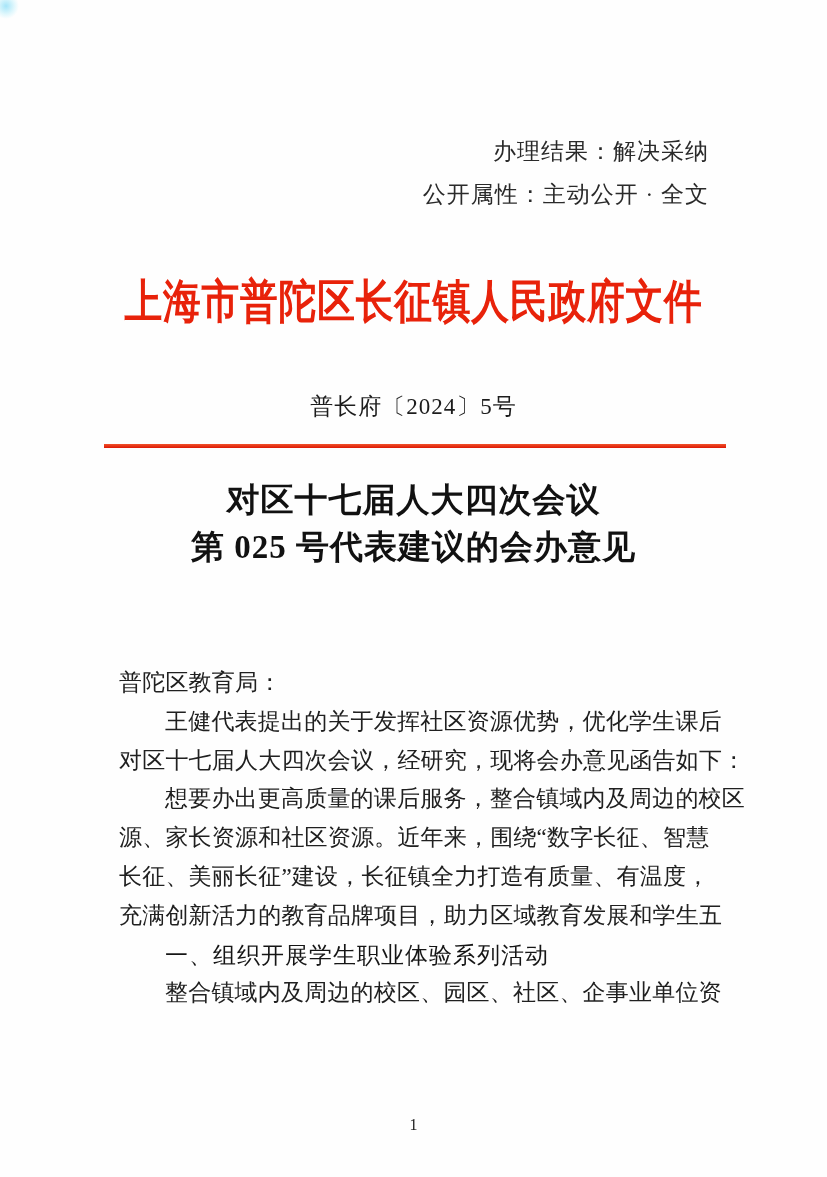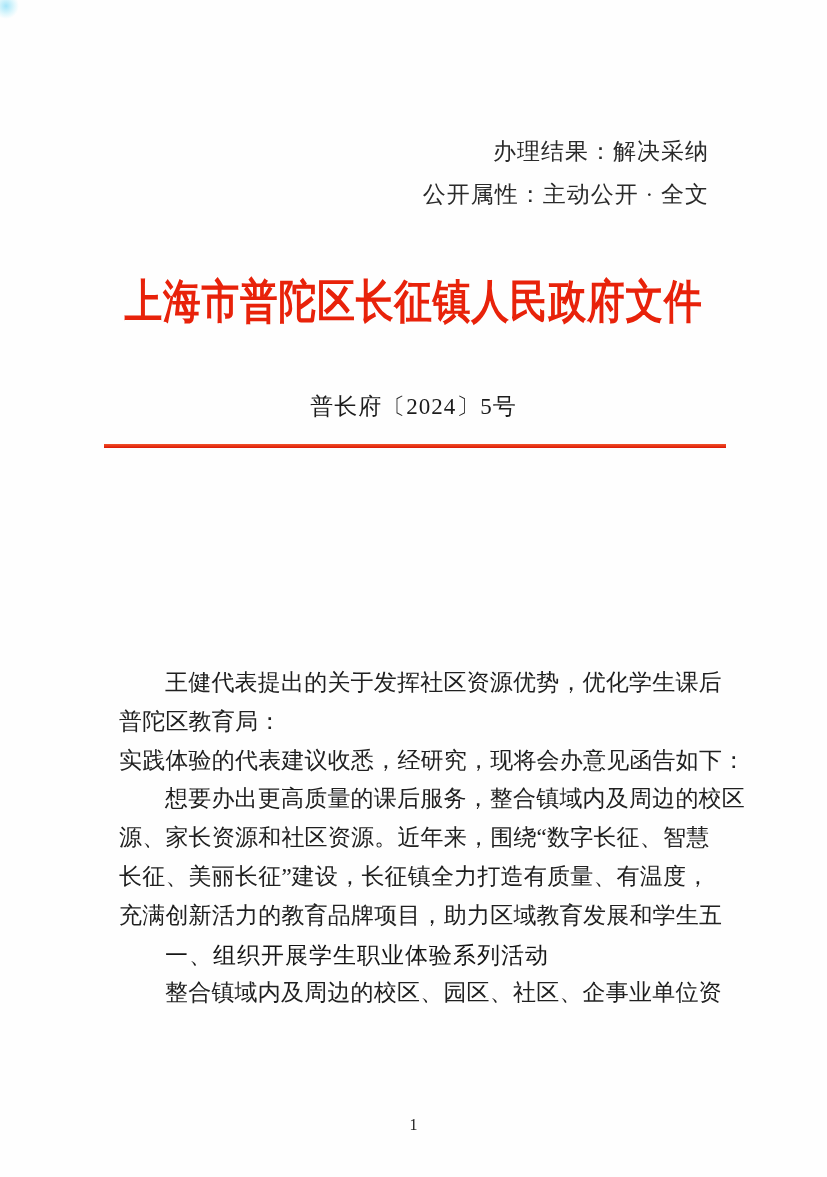--- a/index.html
+++ b/index.html
@@ -115,25 +115,29 @@
     <div class="line">办理结果：解决采纳</div>
     <div class="line">公开属性：主动公开 · 全文</div>
   </div>
 
   <div class="masthead">上海市普陀区长征镇人民政府文件</div>
 
   <div class="doc-number">普长府〔2024〕5号</div>
 
   <div class="red-rule"></div>
 
+  <div class="doc-title">
+    <div>对区十七届人大四次会议</div>
+    <div>第 025 号代表建议的会办意见</div>
+  </div>
 
   <div class="body-text">
+    <div class="line">普陀区教育局：</div>
     <div class="line indent">王健代表提出的关于发挥社区资源优势，优化学生课后</div>
-    <div class="line">普陀区教育局：</div>
-    <div class="line">实践体验的代表建议收悉，经研究，现将会办意见函告如下：</div>
+    <div class="line">对区十七届人大四次会议，经研究，现将会办意见函告如下：</div>
     <div class="line indent">想要办出更高质量的课后服务，整合镇域内及周边的校区</div>
     <div class="line">源、家长资源和社区资源。近年来，围绕“数字长征、智慧</div>
     <div class="line">长征、美丽长征”建设，长征镇全力打造有质量、有温度，</div>
     <div class="line">充满创新活力的教育品牌项目，助力区域教育发展和学生五</div>
     <div class="line indent hei">一、组织开展学生职业体验系列活动</div>
     <div class="line indent">整合镇域内及周边的校区、园区、社区、企事业单位资</div>
   </div>
 
   <div class="page-number">1</div>
 

